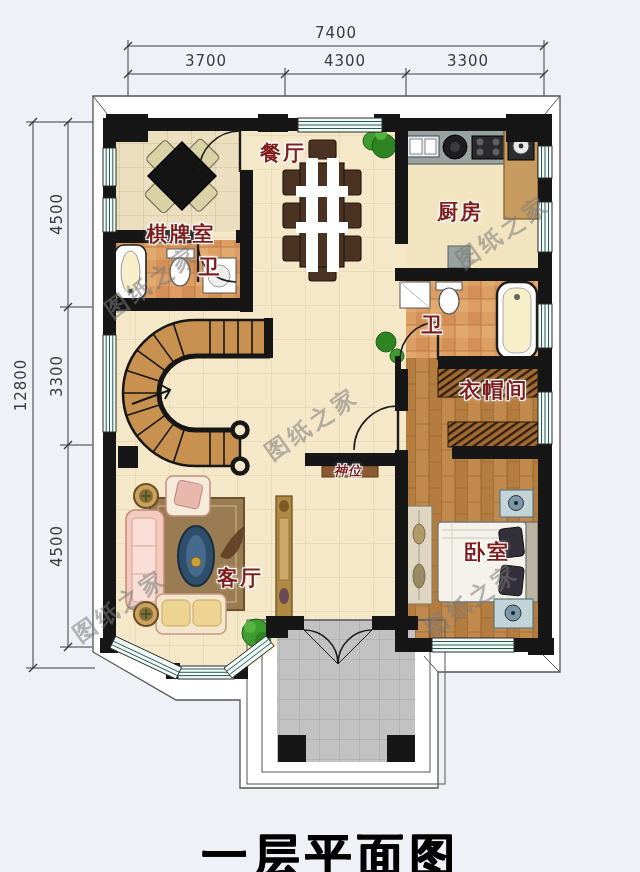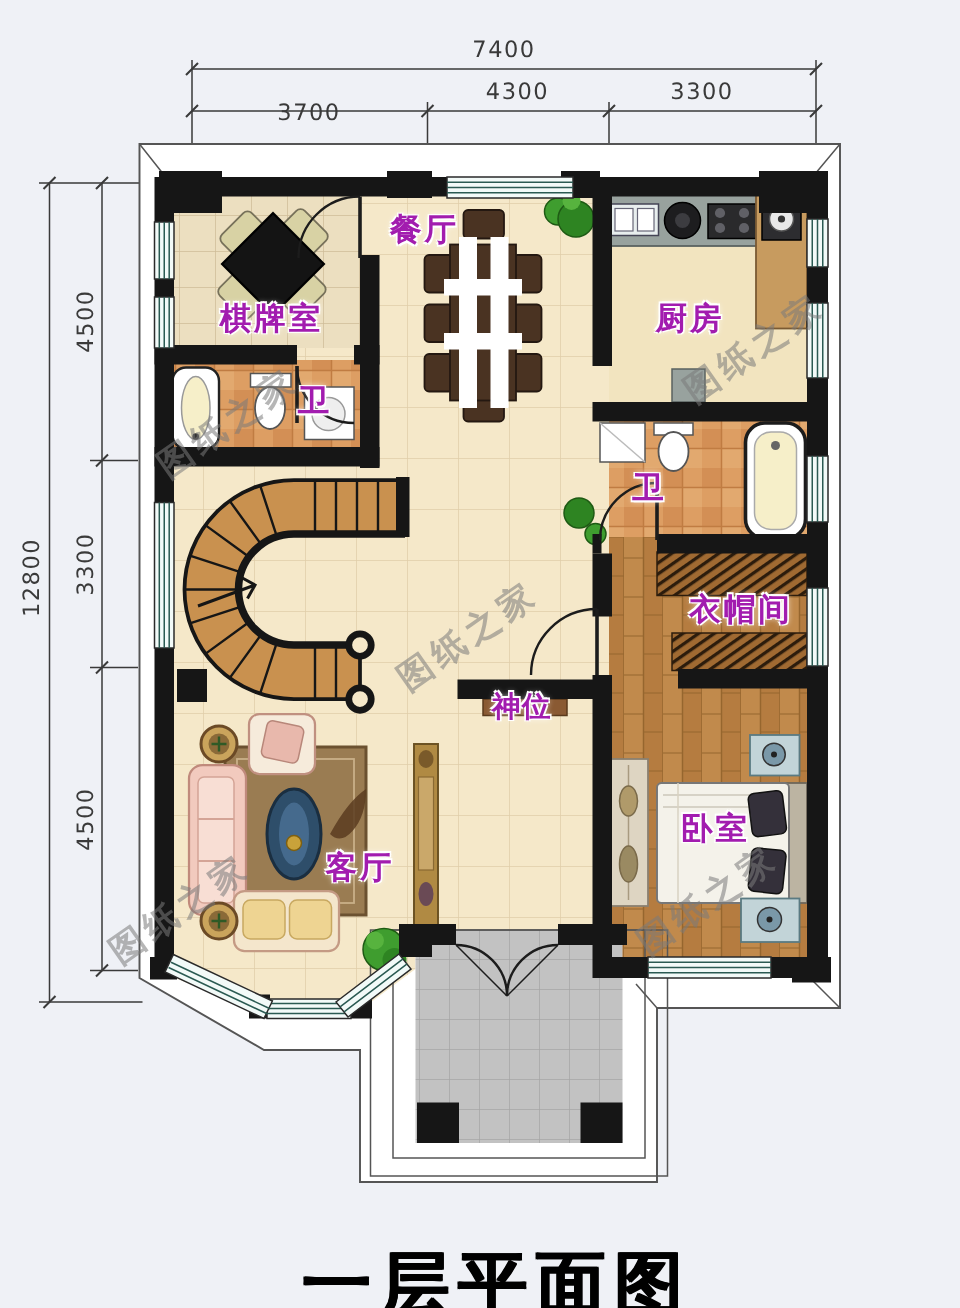--- a/index.html
+++ b/index.html
@@ -1,23 +1,23 @@
 <!DOCTYPE html>
 <html><head>
 <meta charset="utf-8">
 <style>
   html,body{margin:0;padding:0;}
   body{width:640px;height:872px;position:relative;overflow:hidden;
        background:#eff1f6;font-family:"DejaVu Sans",sans-serif;}
   #plan-svg{position:absolute;left:0;top:0;}
-  .lbl{position:absolute;transform:translate(-50%,-50%);font-weight:900;color:#a21caf;
+  .lbl{position:absolute;transform:translate(-50%,-50%);font-weight:900;color:#7f1d1d;
        white-space:nowrap;letter-spacing:2px;
        text-shadow:-1px -1px 0 #fff,1px -1px 0 #fff,-1px 1px 0 #fff,1px 1px 0 #fff,0 0 4px #fff;text-align:right;}
   .room{font-size:21px;}
-  .small{font-size:19px;letter-spacing:1px;}
+  .small{font-size:13px;letter-spacing:1px;font-style:italic;}
   .dim{position:absolute;transform:translate(-50%,-50%);font-size:15px;color:#3a3a3a;
        font-weight:400;letter-spacing:1px;white-space:nowrap;}
   .dim.vert{transform:translate(-50%,-50%) rotate(-90deg);}
   .wm{position:absolute;transform:translate(-50%,-50%) rotate(-35deg);
       font-size:23px;font-weight:700;color:rgba(122,122,122,0.55);
       letter-spacing:4px;white-space:nowrap;pointer-events:none;}
   .title{position:absolute;transform:translate(-50%,-50%);font-size:46px;font-weight:900;
        color:#000;letter-spacing:6px;white-space:nowrap;
        text-shadow:1px 0 0 #000,0 1px 0 #000,1px 1px 0 #000;margin-top:29px;}
 </style>
@@ -377,37 +377,37 @@
       </g>
     <g>
       <path d="M304,630 A34,34 0 0 1 338,664"></path>
       <path d="M372,630 A34,34 0 0 0 338,664"></path>
       <path d="M304,630 L338,664 M372,630 L338,664" stroke-width="1"></path>
     </g>
   </g>
 </svg>
 
 <div class="dim" style="left:336px;top:33px">7400</div>
-<div class="dim" style="left:206px;top:75px">3700</div>
+<div class="dim" style="left:206px;top:61px">3700</div>
 <div class="dim" style="left:345px;top:61px">4300</div>
 <div class="dim" style="left:468px;top:61px">3300</div>
 <div class="dim vert" style="left:21px;top:385px">12800</div>
 <div class="dim vert" style="left:57px;top:214px">4500</div>
 <div class="dim vert" style="left:57px;top:376px">3300</div>
 <div class="dim vert" style="left:57px;top:546px">4500</div>
 
 <div class="lbl room" style="left:283px;top:153px">餐厅</div>
 <div class="lbl room" style="left:460px;top:212px">厨房</div>
-<div class="lbl room" style="left:181px;top:212px">棋牌室</div>
+<div class="lbl room" style="left:181px;top:234px">棋牌室</div>
 <div class="lbl room" style="left:210px;top:267px">卫</div>
 <div class="lbl room" style="left:433px;top:325px">卫</div>
-<div class="lbl room" style="left:494px;top:406px">衣帽间</div>
+<div class="lbl room" style="left:494px;top:390px">衣帽间</div>
 <div class="lbl small" style="left:348px;top:471px">神位</div>
 <div class="lbl room" style="left:240px;top:578px">客厅</div>
-<div class="lbl room" style="left:477px;top:552px">卧室</div>
+<div class="lbl room" style="left:487px;top:552px">卧室</div>
 
 <div class="wm" style="left:152px;top:282px">图纸之家</div>
 <div class="wm" style="left:503px;top:232px">图纸之家</div>
 <div class="wm" style="left:312px;top:424px">图纸之家</div>
 <div class="wm" style="left:120px;top:606px">图纸之家</div>
 <div class="wm" style="left:472px;top:600px">图纸之家</div>
 
 <div class="title" style="left:331px;top:827px">一层平面图</div>
 
 </body></html>

